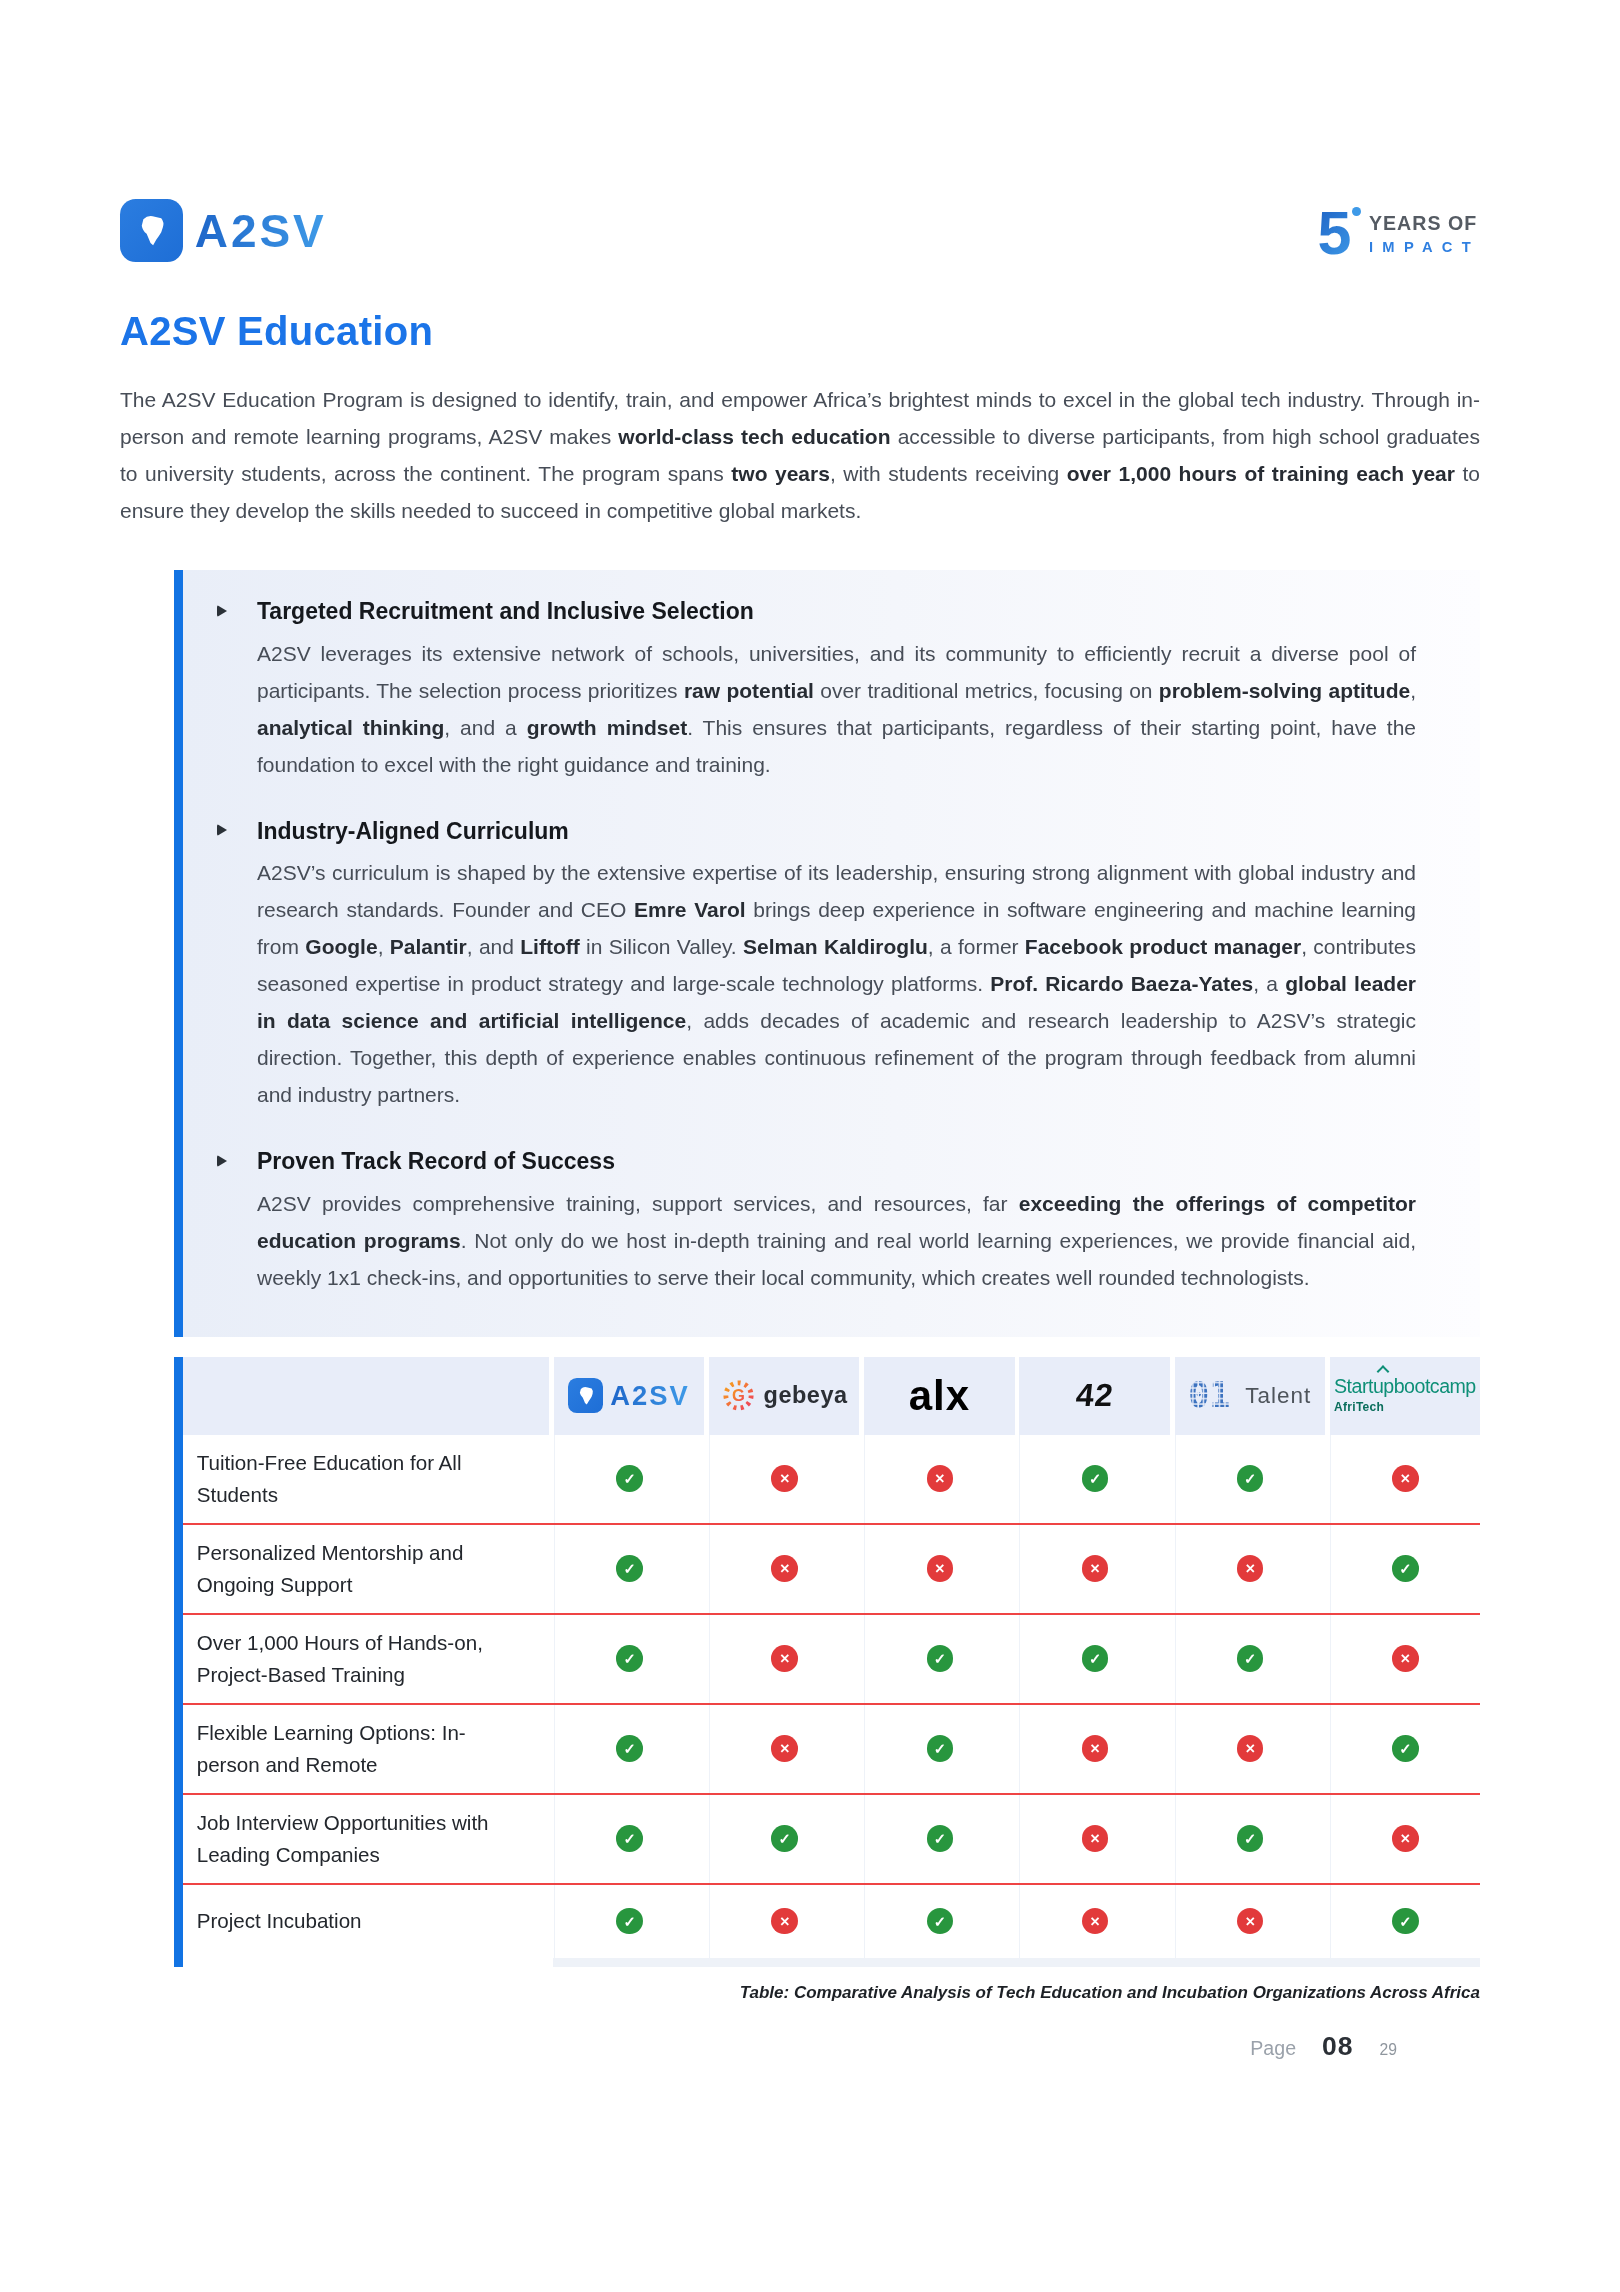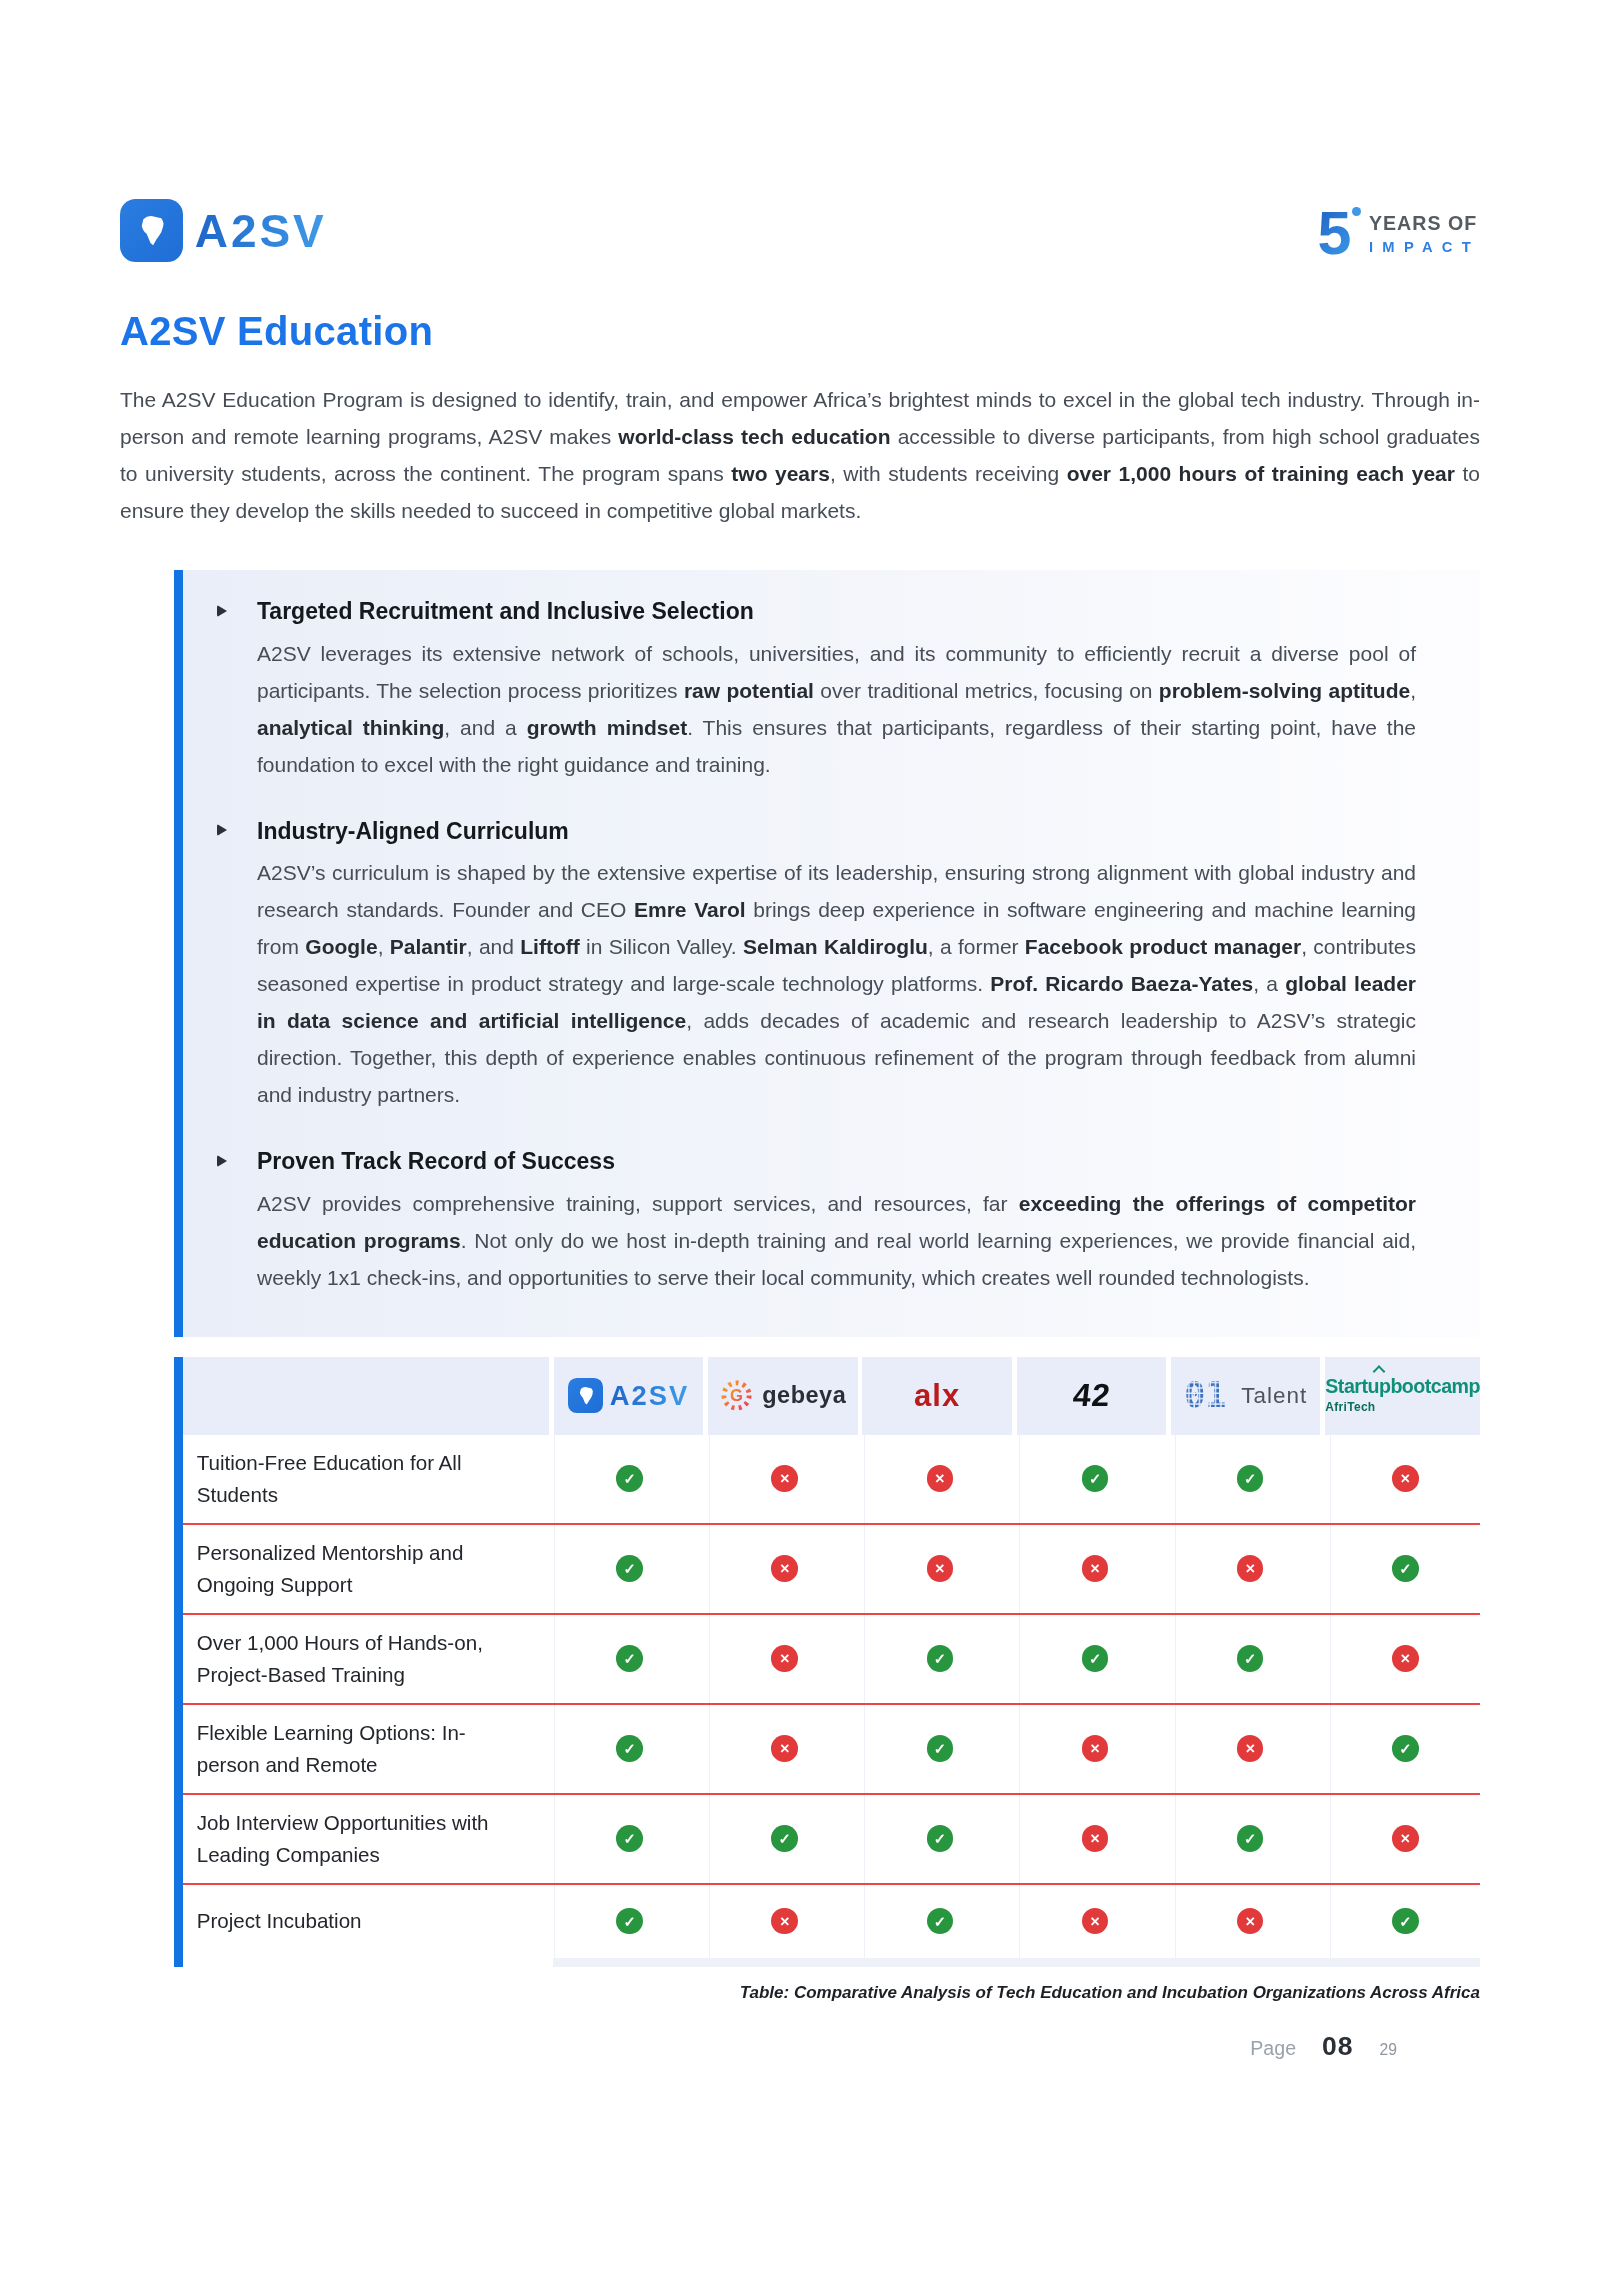--- a/index.html
+++ b/index.html
@@ -83,26 +83,26 @@
 
   
   .lg-a2sv { display:flex; align-items:center; gap:6.9px; }
   .lg-a2sv .m { width:35px; height:35px; border-radius:8.8px; background:linear-gradient(135deg,#2b7de0,#1e6ed6);
                 display:flex; align-items:center; justify-content:center; }
   .lg-a2sv .w { font-size:27.4px; font-weight:700; letter-spacing:2px;
                 background:linear-gradient(90deg,#1e66c9,#3f9be8);
                 -webkit-background-clip:text; background-clip:text; color:transparent; }
   .lg-gebeya { display:flex; align-items:center; gap:7.8px; }
   .lg-gebeya .w { font-size:23.5px; font-weight:600; color:#2b2f35; letter-spacing:0.5px; }
-  .lg-alx { font-size:31px; font-weight:900; color:#b91c1c; letter-spacing:1px; }
+  .lg-alx { font-size:42px; font-weight:900; color:#000000; letter-spacing:1px; }
   .lg-42 { font-size:32px; font-weight:900; color:#101112; letter-spacing:1px; transform:skewX(-6deg); }
   .lg-talent { display:flex; align-items:center; gap:5.9px; }
   .lg-talent .w { font-size:22.5px; color:#4e545b; letter-spacing:1px; }
   .lg-sbc { text-align:left; }
-  .sbc-main { display:block; font-size:19.6px; font-weight:700; color:#0e8f77; letter-spacing:-0.5px; line-height:1;text-align:center; }
+  .sbc-main { display:block; font-size:19.6px; font-weight:400; color:#0e8f77; letter-spacing:-0.5px; line-height:1;text-align:center; }
   .sbc-up { position:relative; }
   .sbc-up::after { content:""; position:absolute; top:-7.8px; left:50%;
                    transform:translateX(-50%) rotate(45deg);
                    width:6.9px; height:6.9px; border-left:2.9px solid #0e8f77; border-top:2.9px solid #0e8f77; }
   .sbc-sub { display:block; font-size:12px; font-weight:700; color:#0b6e5c; margin-top:3.9px; letter-spacing:0.3px; }
 
   
   .caption { margin-top:15.7px; text-align:right; font-style:italic; font-size:17px; color:#1d2126; }
   .caption .pfx { font-weight:800; }
   .caption .txt { font-weight:700; }

